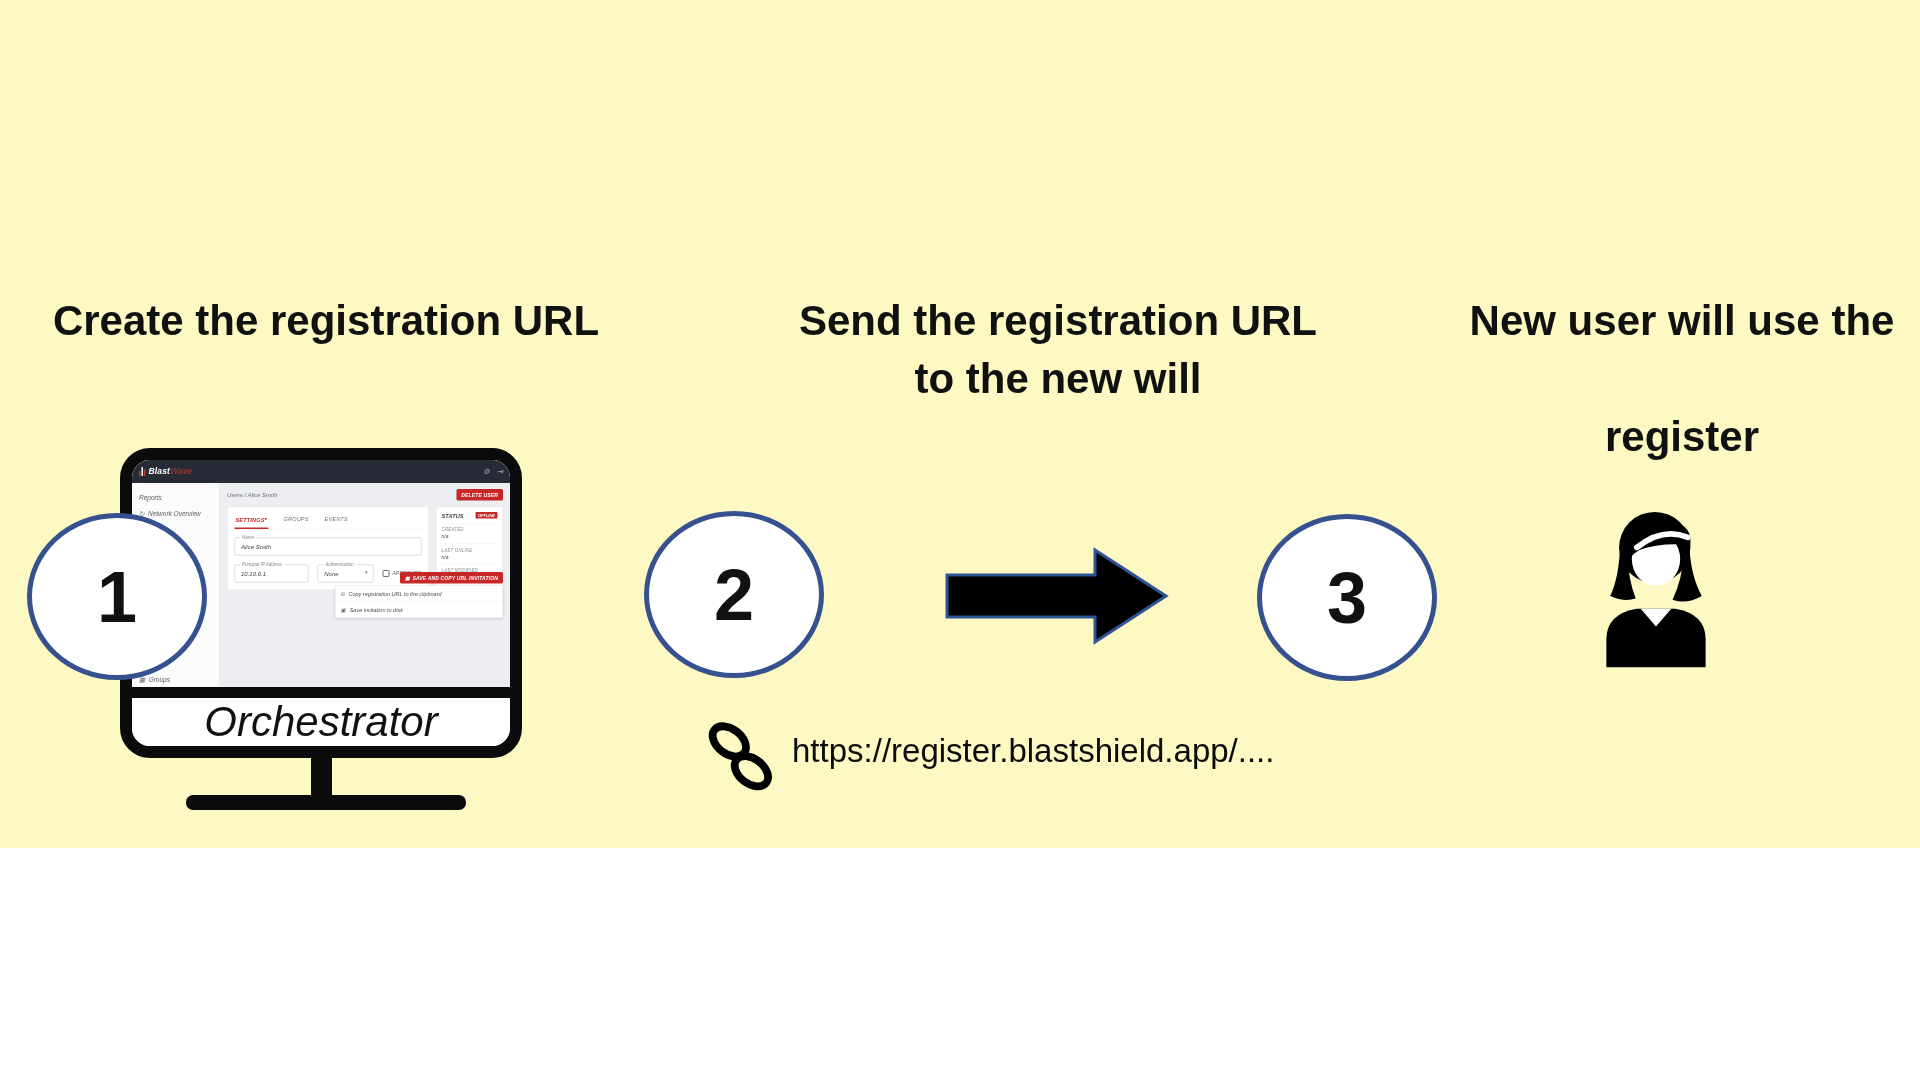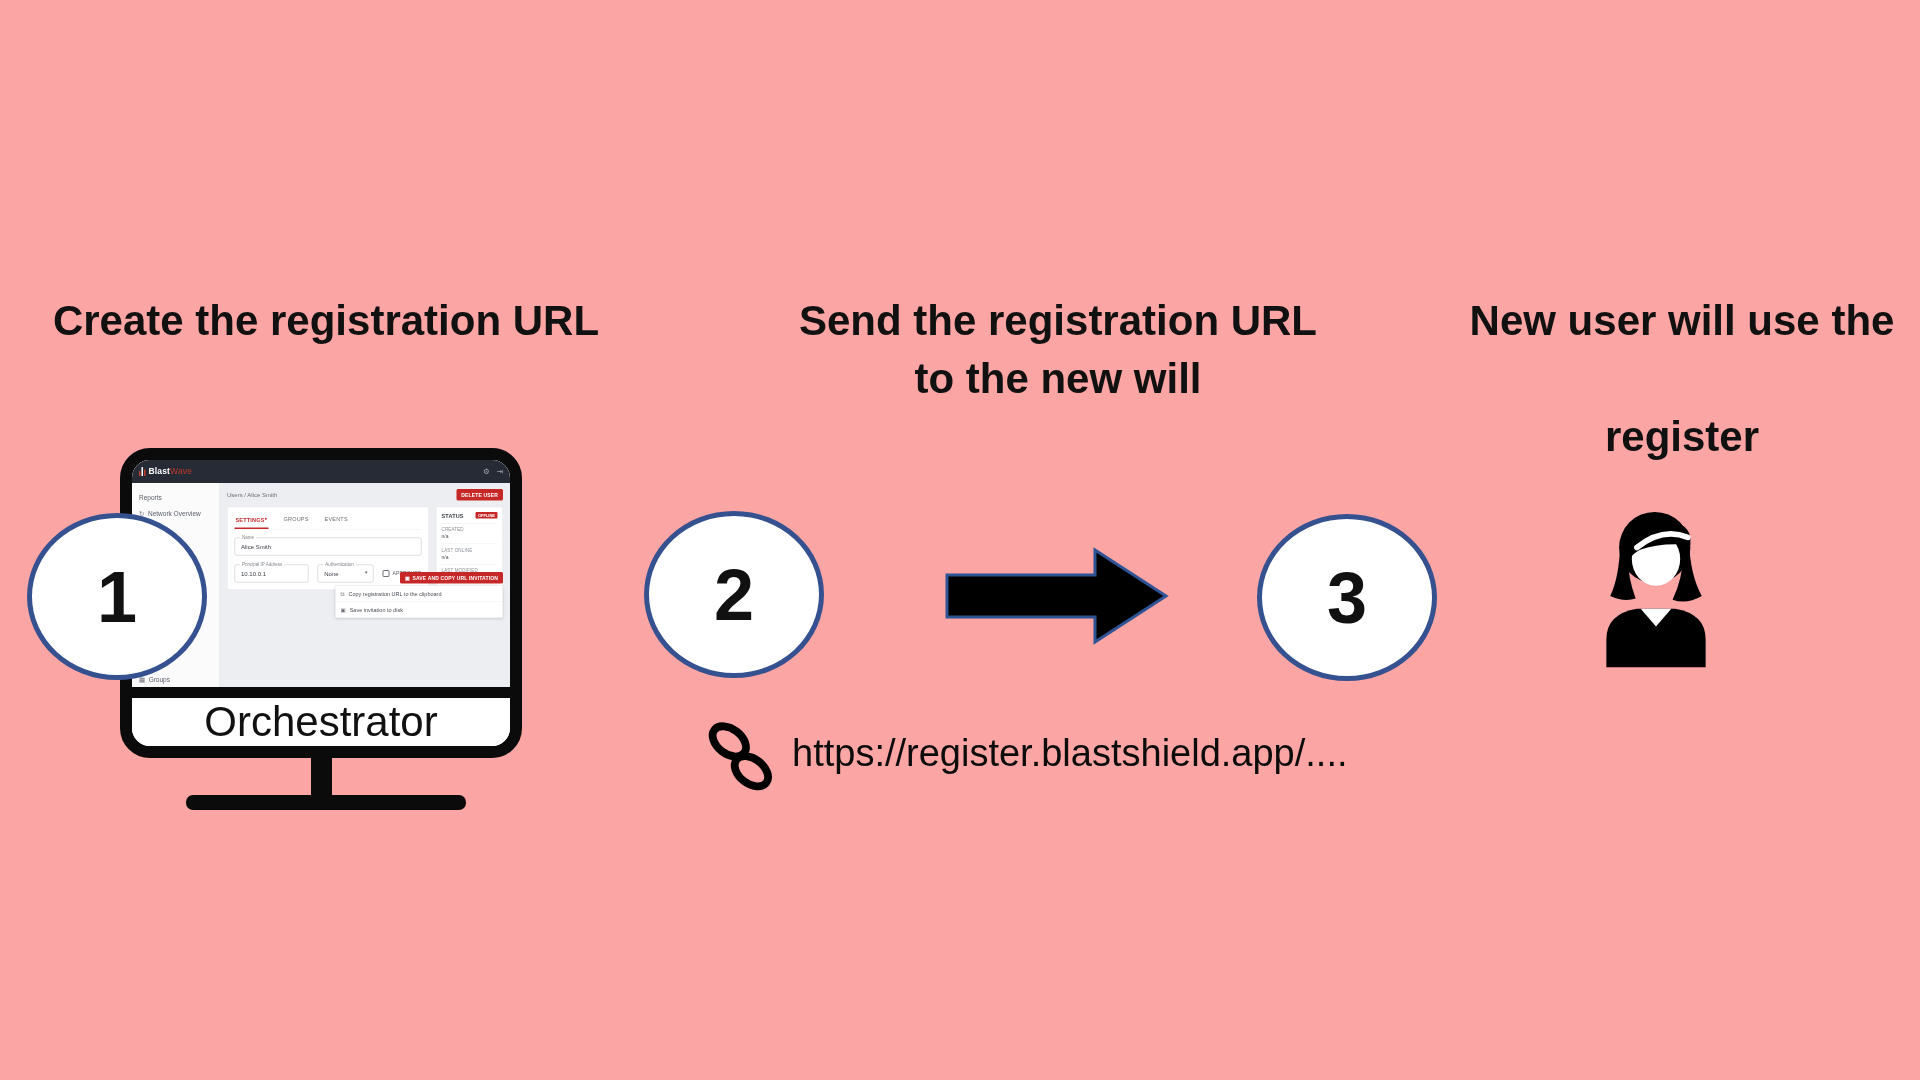--- a/index.html
+++ b/index.html
@@ -1,18 +1,18 @@
 <!DOCTYPE html>
 <html><head>
 <meta charset="utf-8">
 <style>
   * { margin:0; padding:0; box-sizing:border-box; }
   html,body { background:#ffffff; }
   body { font-family:"Liberation Sans", sans-serif; }
-  .canvas { position:relative; width:1920px; height:1080px; background:#fca5a5; overflow:hidden; }
+  .canvas { position:relative; width:1920px; height:848px; background:#fef9c3; overflow:hidden; }
 
   
   .step-title { position:absolute; top:292px; width:620px; text-align:center;
     font-size:42px; line-height:58px; font-weight:600; color:#111; }
   .t1 { left:16px; }
   .t2 { left:748px;text-align:center; }
   .t3 { left:1372px; }
 
   
   .num-circle { position:absolute; width:180px; height:167px; border:5px solid #35518F;
@@ -21,21 +21,21 @@
   .c1 { left:27px;  top:513px; }
   .c2 { left:644px; top:511px; }
   .c3 { left:1257px;top:514px; }
 
   
   .arrow { position:absolute; left:945px; top:546px; }
 
   
   .monitor { position:absolute; left:120px; top:448px; width:402px; height:310px;
     border:12px solid #0b0b0b; border-radius:30px; background:#fff; overflow:hidden;
-    display:flex; flex-direction:column; }
+    display:flex; flex-direction:column;font-style:italic; }
   .monitor .screen { width:378px; height:228px; background:#eceef1; overflow:hidden; position:relative; }
   .monitor .bezel-bar { width:100%; height:11px; background:#0b0b0b; }
   .monitor .label-strip { flex:1; display:flex; align-items:center; justify-content:center;
     font-size:42px; font-weight:500; color:#111; background:#fff; }
   .stand-neck { position:absolute; left:311px; top:756px; width:21px; height:42px; background:#0b0b0b; }
   .stand-base { position:absolute; left:186px; top:795px; width:280px; height:15px;
     background:#0b0b0b; border-radius:7px; }
 
   
   .mini-app { width:756px; height:456px; transform:scale(0.5); transform-origin:top left;
@@ -95,21 +95,21 @@
     margin-left:14px; padding:10px; flex:none; }
   .status-head { display:flex; align-items:center; justify-content:space-between; }
   .status-title { font-size:11px; font-weight:700; color:#3a3f45; letter-spacing:.3px; }
   .badge { background:#C62828; color:#fff; font-size:8px; font-weight:700; padding:2px 5px; border-radius:2px; }
   .st-row { border-top:1px solid #efefef; margin-top:9px; padding-top:7px; }
   .st-label { font-size:9px; color:#8a8f95; letter-spacing:.3px; }
   .st-value { font-size:10px; color:#4a4f55; margin-top:3px; }
 
   
   .link-icon { position:absolute; left:702px; top:718px; }
-  .url-text { position:absolute; left:792px; top:732px; font-size:38px; color:#0c0c0c; }
+  .url-text { position:absolute; left:792px; top:732px; font-size:33px; color:#0c0c0c; }
 
   
   .person { position:absolute; left:1586px; top:502px; }
 </style>
 </head>
 <body>
 
 <div class="canvas">
 
   <div class="step-title t1">

